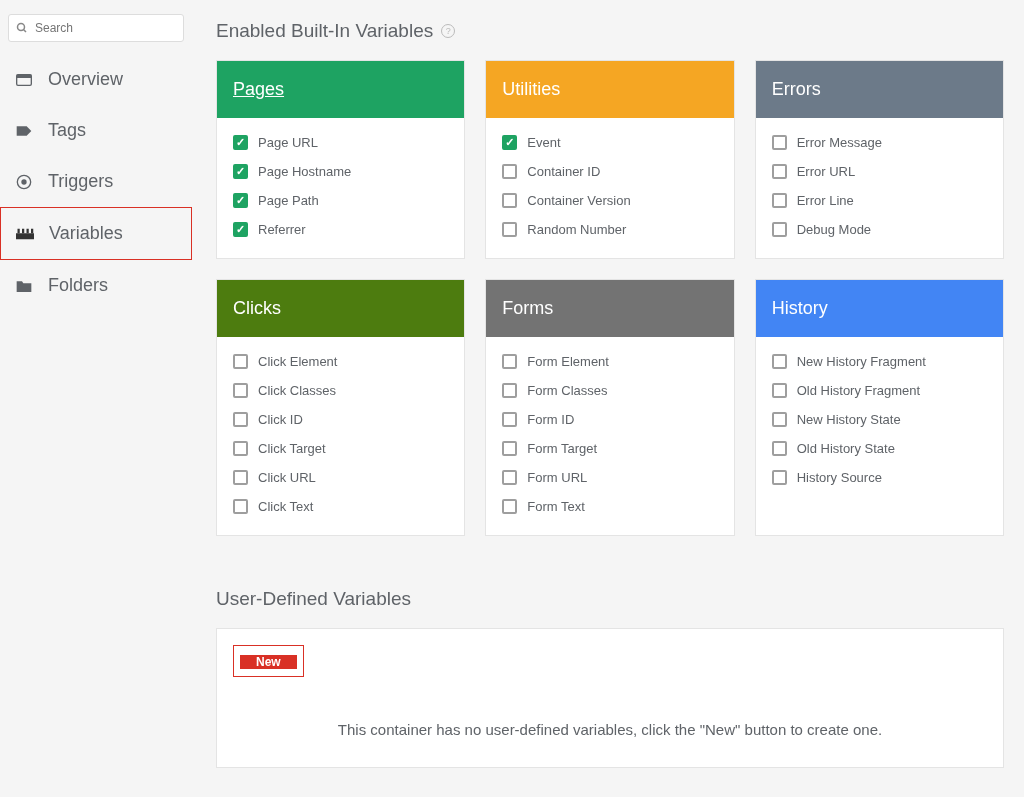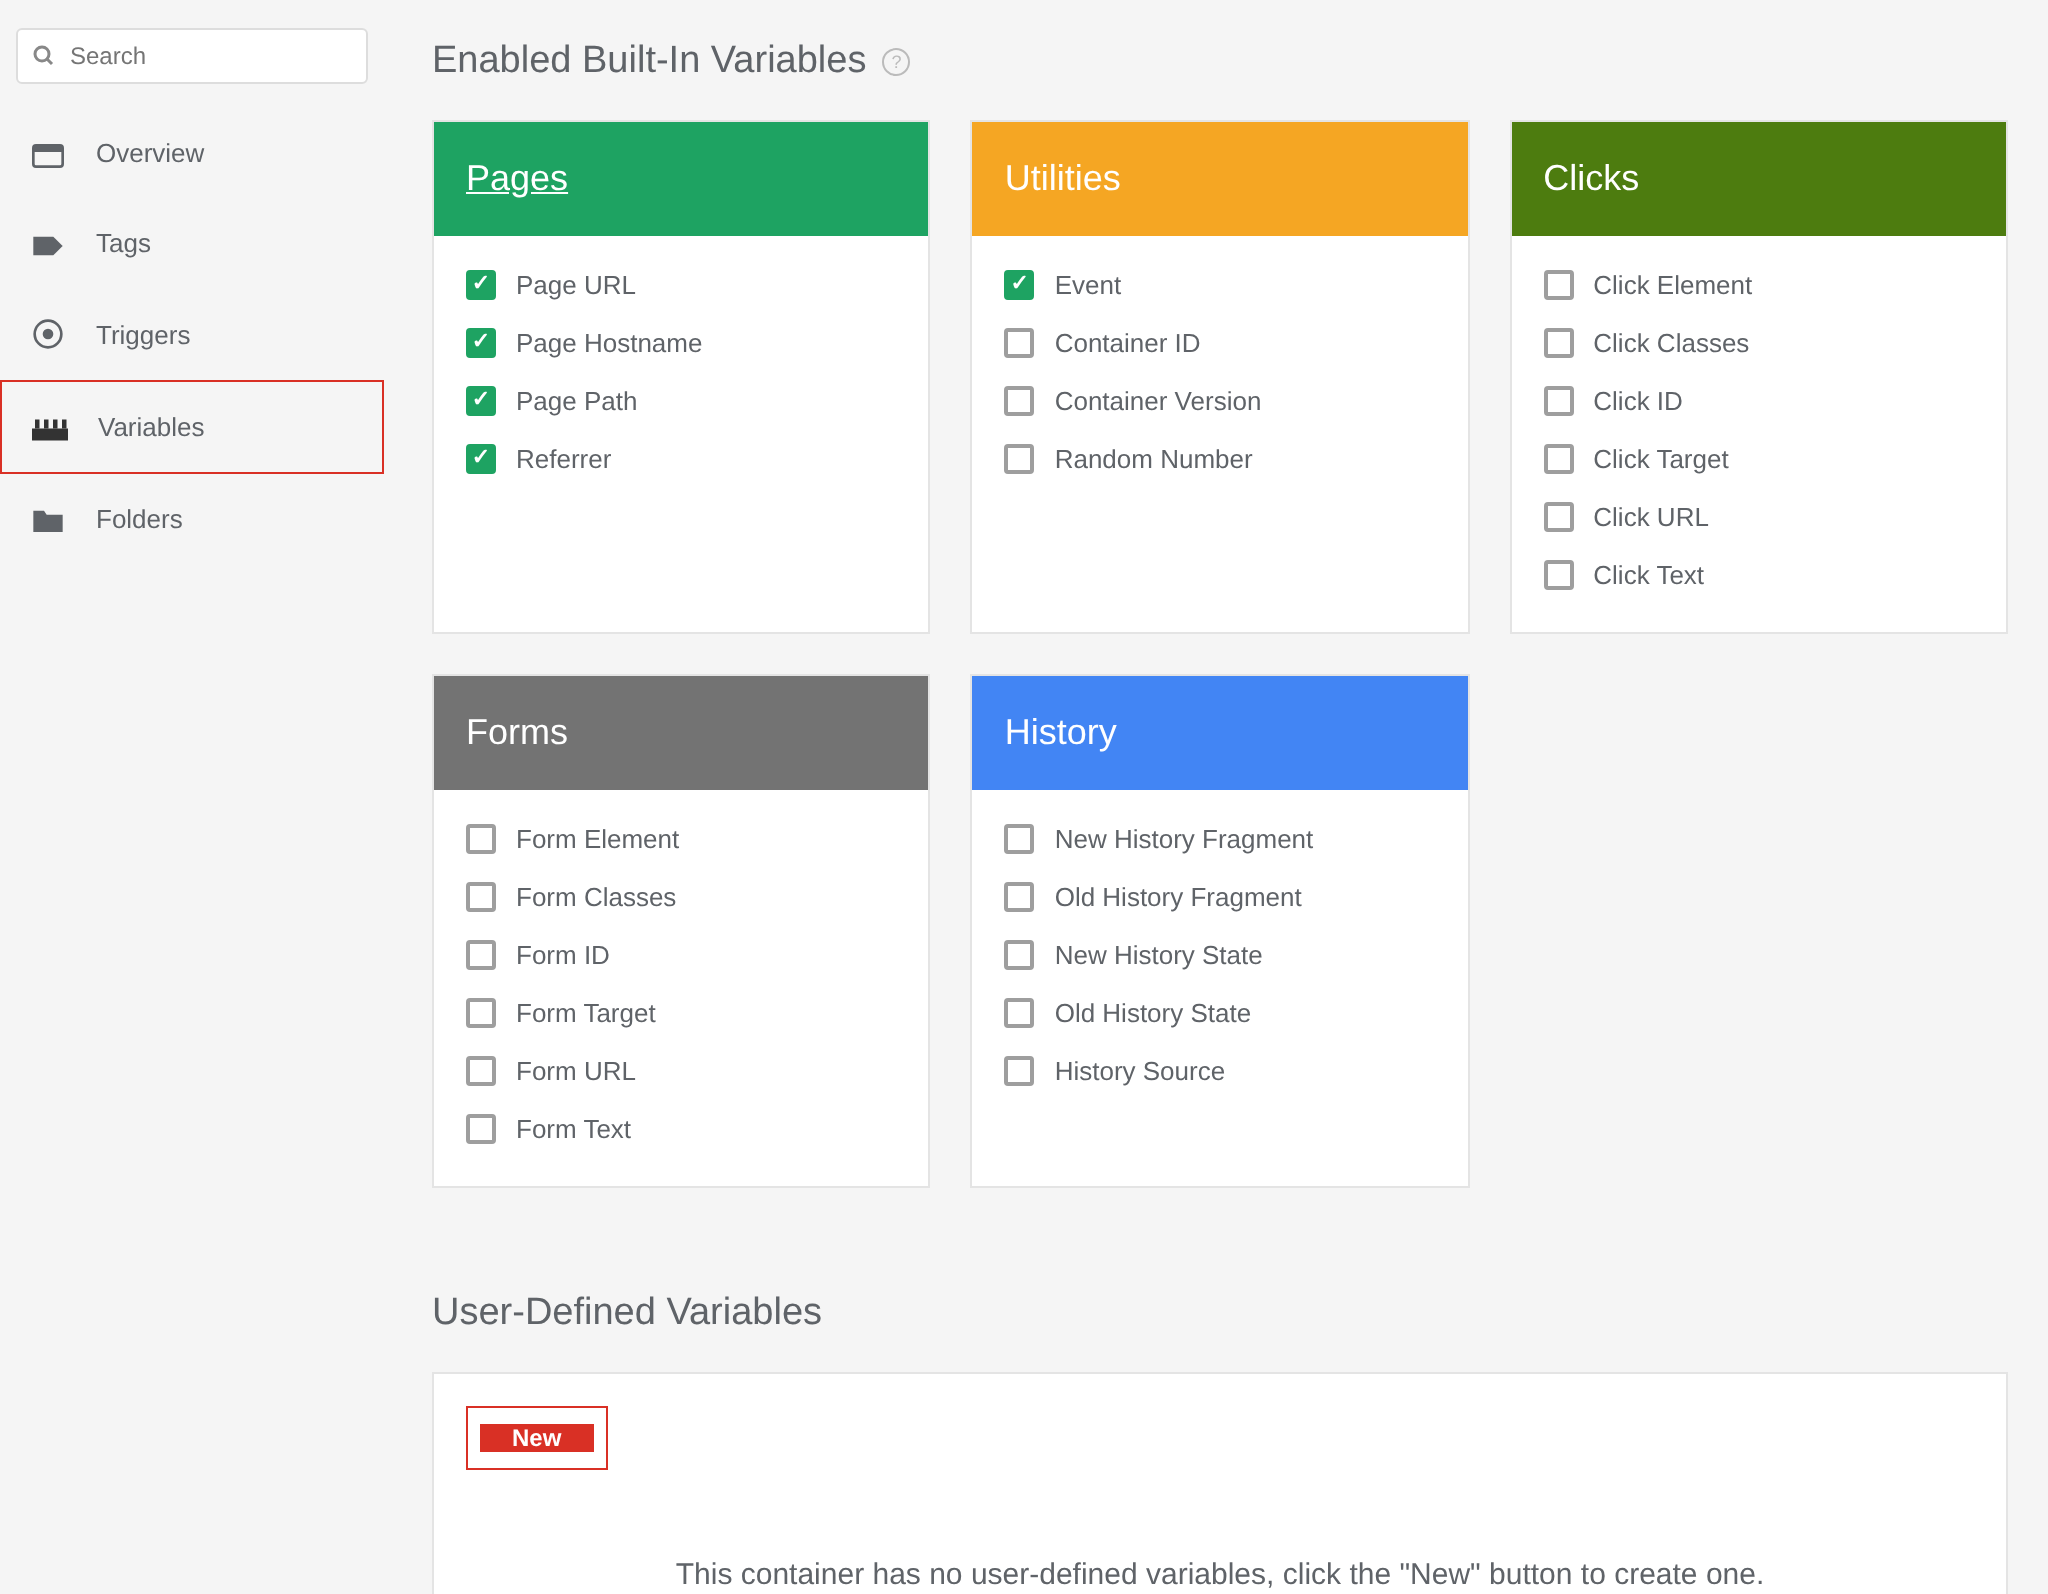--- a/index.html
+++ b/index.html
@@ -32,23 +32,23 @@
     .search-box .search-icon {
       position: absolute;
       left: 8px;
       top: 50%;
       transform: translateY(-50%);
       font-size: 12px;
       color: #888;
     }
     .nav-item {
       display: flex;
-      align-items: flex-end;
+      align-items: center;
       padding: 15px 14px;
-      font-size: 13px;
+      font-size: 18px;
       color: #5f6368;
       cursor: pointer;
     }
     .nav-item .icon-box {
       width: 20px;
       display: inline-flex;
       justify-content: center;
       margin-right: 14px;
       color: #5f6368;
     }
@@ -268,20 +268,41 @@
               <span class="chk"></span>
               <span>Container Version</span>
             </div>
             <div class="chk-row">
               <span class="chk"></span>
               <span>Random Number</span>
             </div>
           </div>
         </div>
         <div class="card">
+          <div class="card-header header-bluegrey">Errors</div>
+          <div class="card-body">
+            <div class="chk-row">
+              <span class="chk"></span>
+              <span>Error Message</span>
+            </div>
+            <div class="chk-row">
+              <span class="chk"></span>
+              <span>Error URL</span>
+            </div>
+            <div class="chk-row">
+              <span class="chk"></span>
+              <span>Error Line</span>
+            </div>
+            <div class="chk-row">
+              <span class="chk"></span>
+              <span>Debug Mode</span>
+            </div>
+          </div>
+        </div>
+        <div class="card">
           <div class="card-header header-cyan">Clicks</div>
           <div class="card-body">
             <div class="chk-row">
               <span class="chk"></span>
               <span>Click Element</span>
             </div>
             <div class="chk-row">
               <span class="chk"></span>
               <span>Click Classes</span>
             </div>

